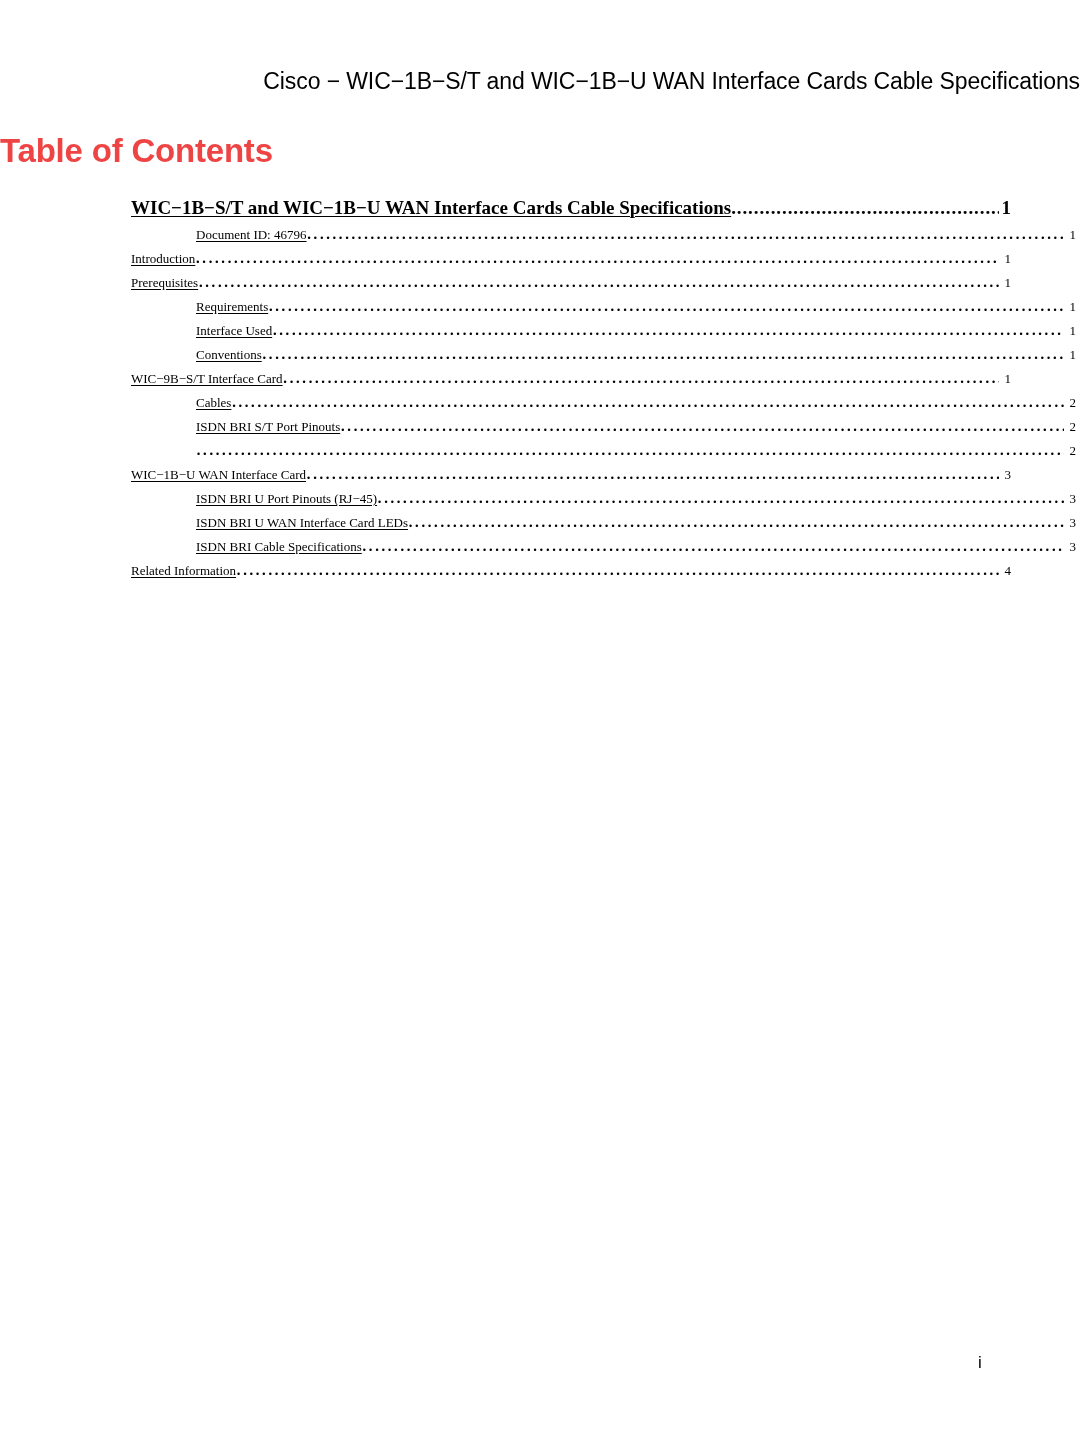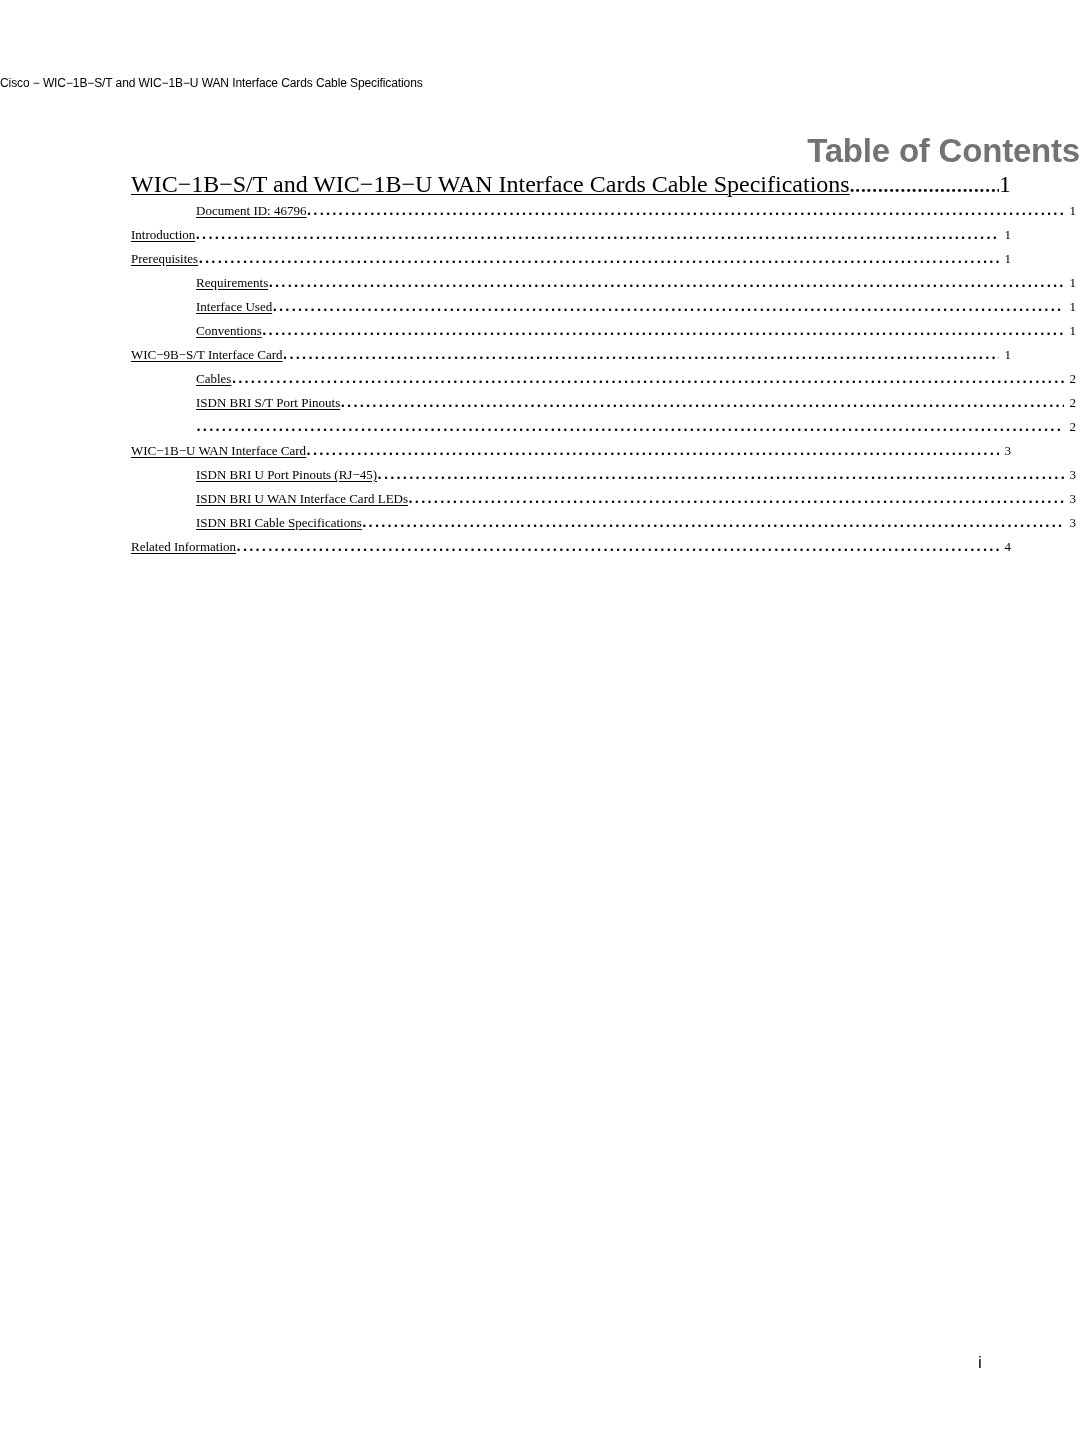--- a/index.html
+++ b/index.html
@@ -17,43 +17,43 @@
   }
 
   .page {
     position: absolute;
     inset: 0;
   }
 
   
   .doc-header {
     position: absolute;
-    top: 76px;
+    top: 68px;
     left: 0;
     width: 1080px;
-    text-align: left;
+    text-align: right;
     font-family: "Liberation Sans", "DejaVu Sans", sans-serif;
-    font-size: 12px;
+    font-size: 23px;
     letter-spacing: -0.1px;
     color: #000;
     white-space: nowrap;
   }
 
   
   .toc-title {
     position: absolute;
     top: 110px;
     left: 0;
     width: 1080px;
-    text-align: right;
+    text-align: left;
     font-family: "Liberation Sans", "DejaVu Sans", sans-serif;
     font-weight: bold;
     font-size: 33px;
     letter-spacing: -0.2px;
-    color: #737373;
+    color: #ef4444;
   }
 
   
   .toc {
     position: absolute;
     top: 172px;
     left: 131px;
     width: 880px;
   }
 
@@ -64,22 +64,23 @@
     height: 24px;
     font-size: 13px;
     line-height: 24px;
     white-space: nowrap;
   }
 
   .toc-entry.lvl-1 { padding-left: 65px; }
   .toc-entry.lvl-2 { padding-left: 65px; }
 
   .toc-entry.bold {
-    font-weight: normal;
-    font-size: 24px;
+    font-weight: bold;
+    font-size: 19px;
+    margin-top: 24px;
   }
 
   .toc-label {
     text-decoration: underline;
     text-underline-offset: 2px;
     text-decoration-thickness: 1px;
     flex: 0 0 auto;
   }
 
   .toc-leader {

